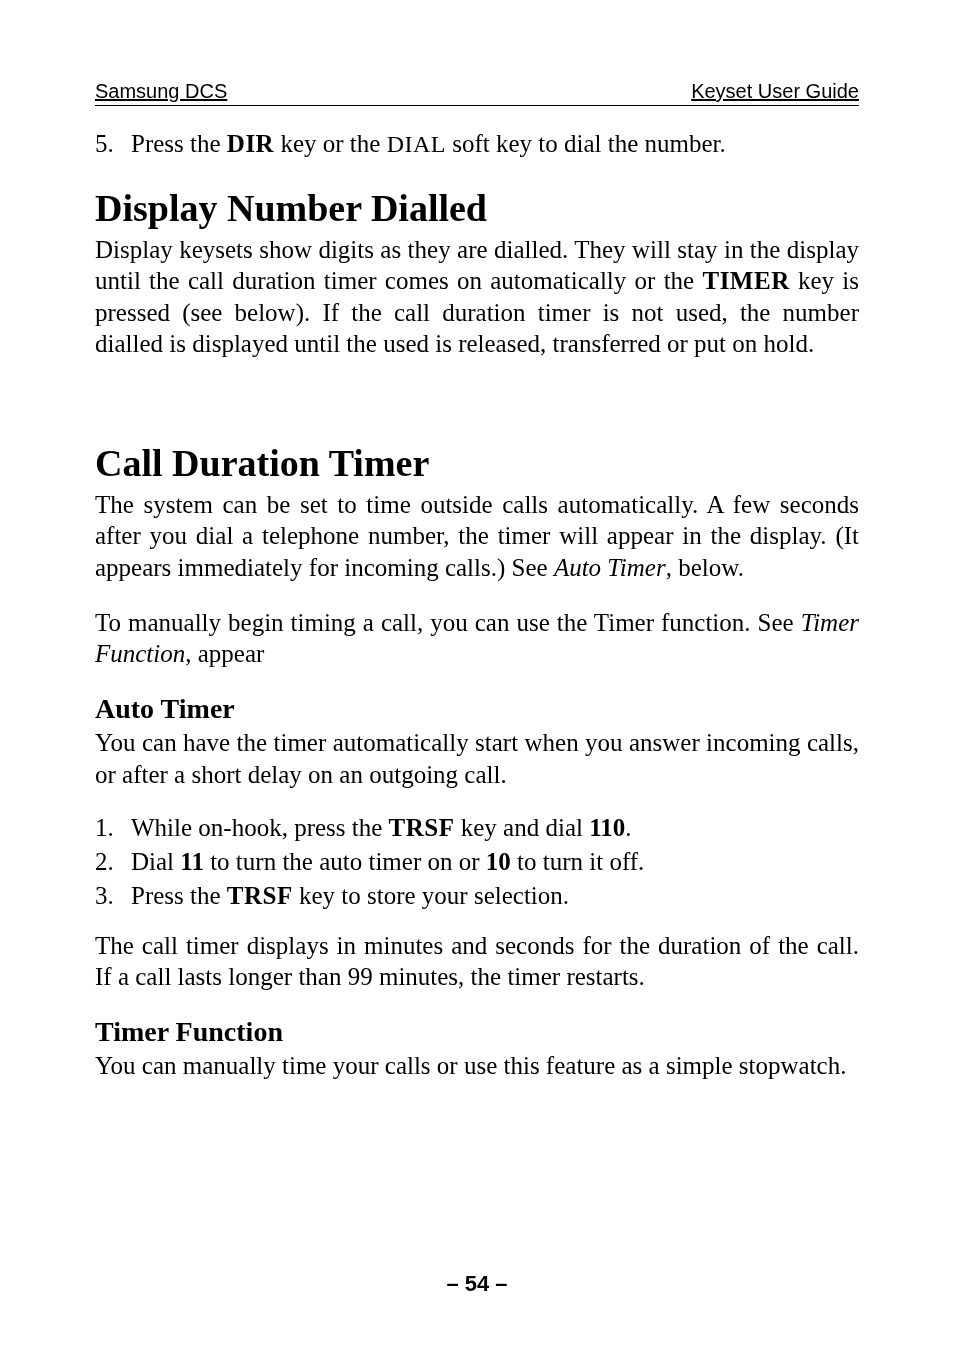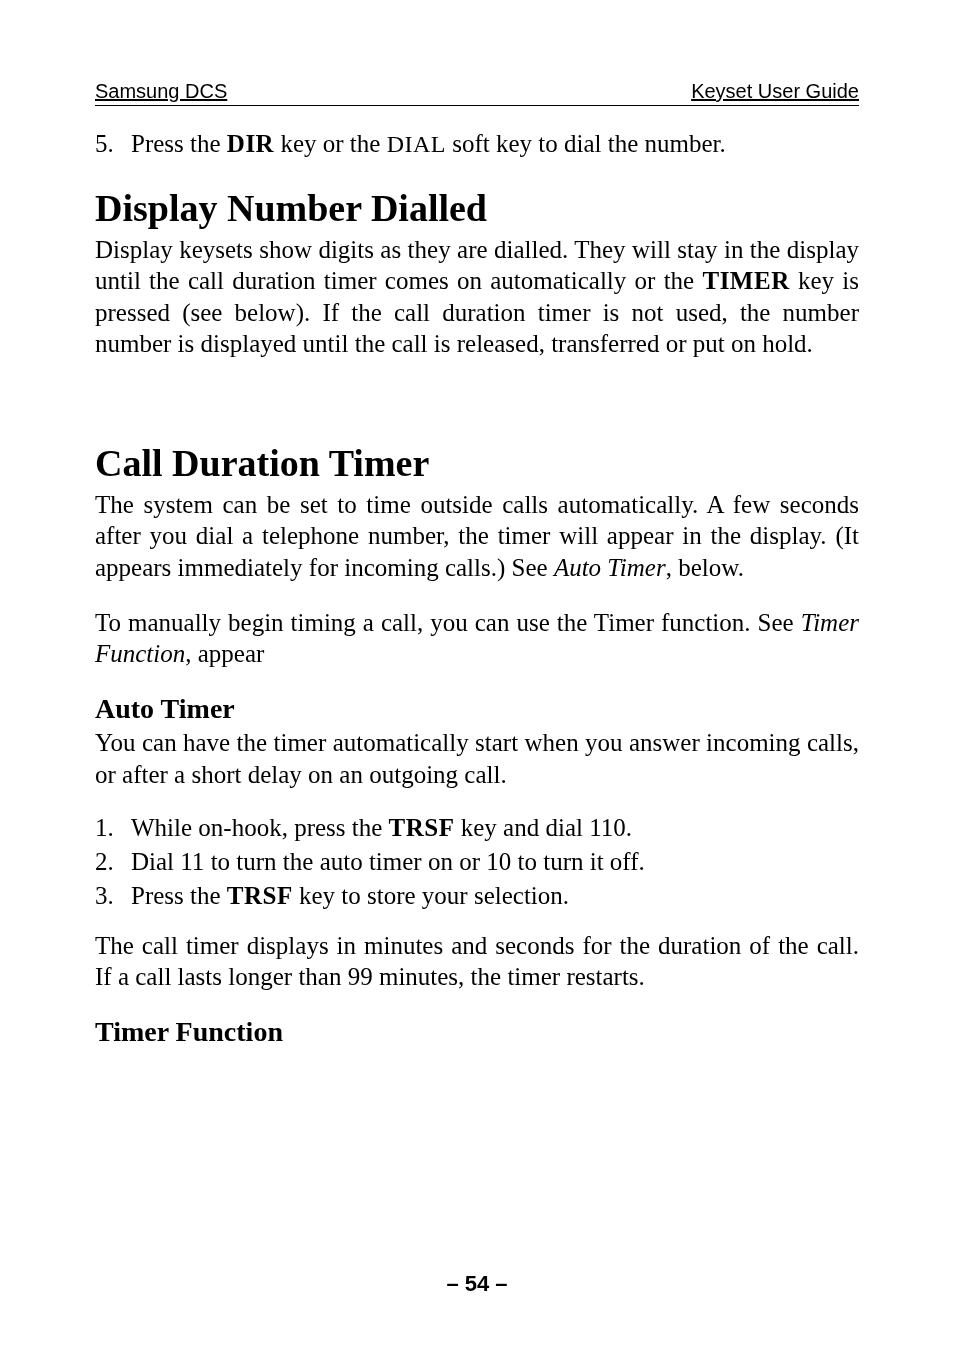--- a/index.html
+++ b/index.html
@@ -63,21 +63,21 @@
       font-variant: small-caps;
       font-weight: bold;
       letter-spacing: 0.5px;
     }
     .smallcaps-plain {
       font-variant: small-caps;
       letter-spacing: 0.5px;
       font-size: 24px;
     }
     .bold {
-      font-weight: normal;
+      font-weight: bold;
     }
     .italic {
       font-style: italic;
     }
     .footer {
       position: absolute;
       bottom: 55px;
       left: 0;
       right: 0;
       text-align: center;
@@ -104,21 +104,21 @@
 
   <div class="list-item">
     <span class="list-num">5.</span>
     <span>
       <span>Press the </span><span class="smallcaps">DIR</span><span> key or the </span><span class="smallcaps-plain">DIAL</span><span> soft key to dial the number.</span>
     </span>
   </div>
 
   <h1 class="h1 h1-first">Display Number Dialled</h1>
   <p class="para">
-    <span>Display keysets show digits as they are dialled. They will stay in the display until the call duration timer comes on automatically or the </span><span class="smallcaps">TIMER</span><span> key is pressed (see below). If the call duration timer is not used, the number number is displayed until the call is released, transferred or put on hold.</span>
+    <span>Display keysets show digits as they are dialled. They will stay in the display until the call duration timer comes on automatically or the </span><span class="smallcaps">TIMER</span><span> key is pressed (see below). If the call duration timer is not used, the number dialled is displayed until the used is released, transferred or put on hold.</span>
   </p>
 
   <div class="section-gap"></div>
 
   <h1 class="h1">Call Duration Timer</h1>
   <p class="para">
     <span>The system can be set to time outside calls automatically. A few seconds after you dial a telephone number, the timer will appear in the display. (It appears immediately for incoming calls.) See </span><span class="italic">Auto Timer</span><span>, below.</span>
   </p>
   <p class="para">
     <span>To manually begin timing a call, you can use the Timer function. See </span><span class="italic">Timer Function</span><span>, appear</span>
@@ -144,16 +144,17 @@
       <span class="list-num">3.</span>
       <span>
         <span>Press the </span><span class="smallcaps">TRSF</span><span> key to store your selection.</span>
       </span>
     </div>
   </div>
 
   <p class="para">The call timer displays in minutes and seconds for the duration of the call. If a call lasts longer than 99 minutes, the timer restarts.</p>
 
   <h2 class="h2">Timer Function</h2>
+  <p class="para">You can manually time your calls or use this feature as a simple stopwatch.</p>
 
 </div>
 
 <div class="footer">– 54 –</div>
 
 </body></html>

